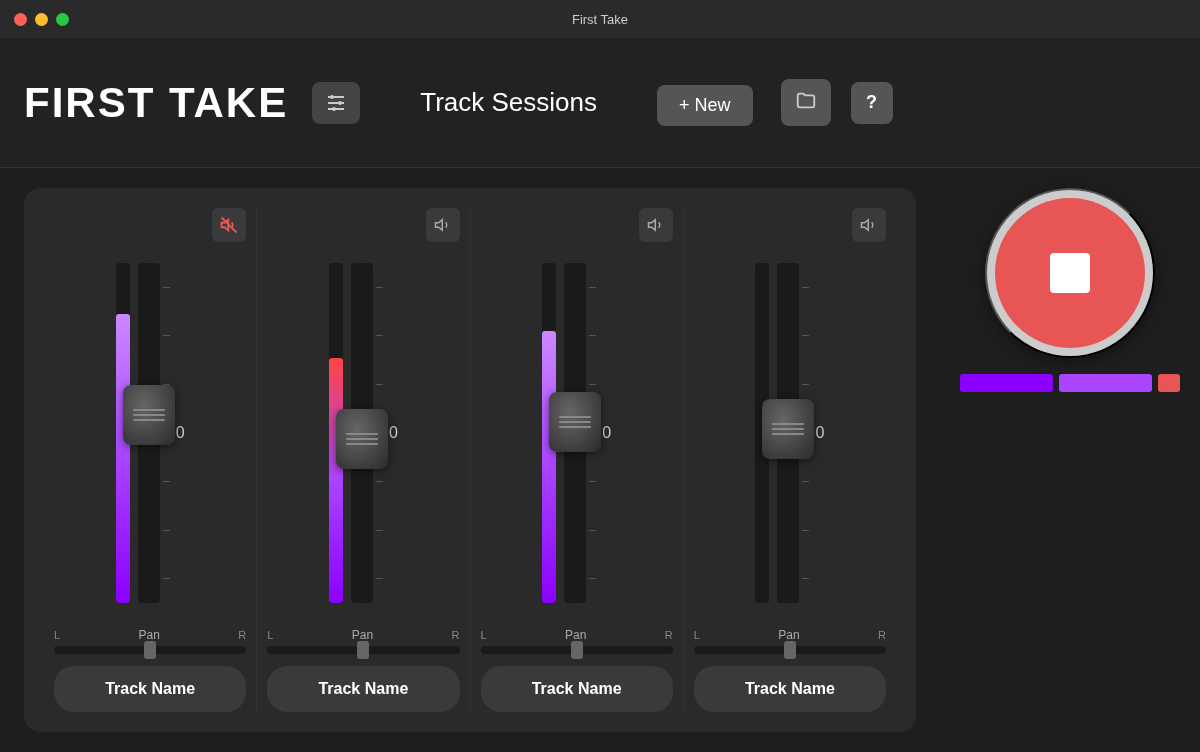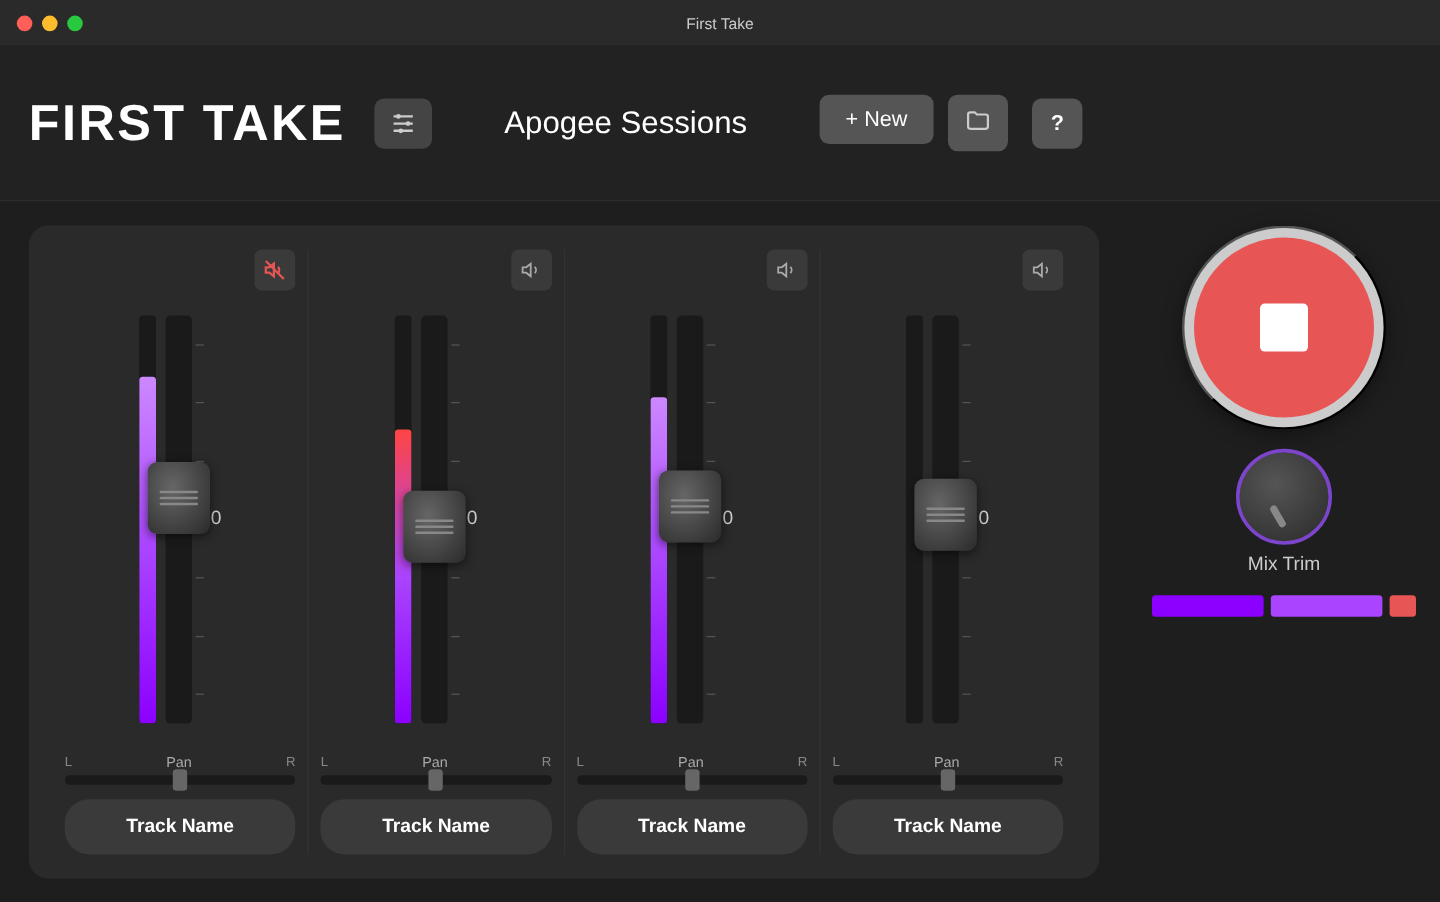--- a/index.html
+++ b/index.html
@@ -74,22 +74,22 @@
       height: 24px;
     }
     .session-name {
       font-size: 26px;
       font-weight: 500;
       color: #fff;
       margin-right: 60px;
     }
     .header-actions {
       display: flex;
-      gap: 12px;
-      align-items: flex-start;
+      gap: 28px;
+      align-items: flex-end;
     }
     .btn-new {
       background: #555;
       border: none;
       border-radius: 8px;
       color: #fff;
       font-size: 18px;
       font-weight: 500;
       padding: 10px 22px;
       cursor: pointer;
@@ -442,21 +442,21 @@
     <svg class="mixer-icon-svg" viewBox="0 0 24 24" fill="none" stroke="#ccc" stroke-width="2">
       <line x1="4" y1="6" x2="20" y2="6"></line>
       <line x1="4" y1="12" x2="20" y2="12"></line>
       <line x1="4" y1="18" x2="20" y2="18"></line>
       <circle cx="8" cy="6" r="2" fill="#ccc" stroke="none"></circle>
       <circle cx="16" cy="12" r="2" fill="#ccc" stroke="none"></circle>
       <circle cx="10" cy="18" r="2" fill="#ccc" stroke="none"></circle>
     </svg>
   </button>
 
-  <span class="session-name">Apogee Sessions</span>
+  <span class="session-name">Track Sessions</span>
 
   <div class="header-actions">
     <button class="btn-new">+ New</button>
     <button class="btn-folder">
       <svg width="22" height="22" viewBox="0 0 24 24" fill="none" stroke="#ccc" stroke-width="2">
         <path d="M3 7a2 2 0 012-2h4l2 2h8a2 2 0 012 2v9a2 2 0 01-2 2H5a2 2 0 01-2-2V7z"></path>
       </svg>
     </button>
   </div>
 
@@ -675,24 +675,20 @@
 
   <div class="right-panel">
 
     <button class="record-btn-outer">
       <div class="record-btn-inner">
         <div class="stop-square"></div>
       </div>
     </button>
 
 
-    <div class="mix-trim-knob-container">
-      <div class="mix-trim-knob"></div>
-      <span class="mix-trim-label">Mix Trim</span>
-    </div>
 
     <div class="bottom-meters">
       <div class="bottom-meter-bar"></div>
       <div class="bottom-meter-bar second"></div>
       <div class="bottom-meter-red"></div>
     </div>
 
   </div>
 </div>
 

